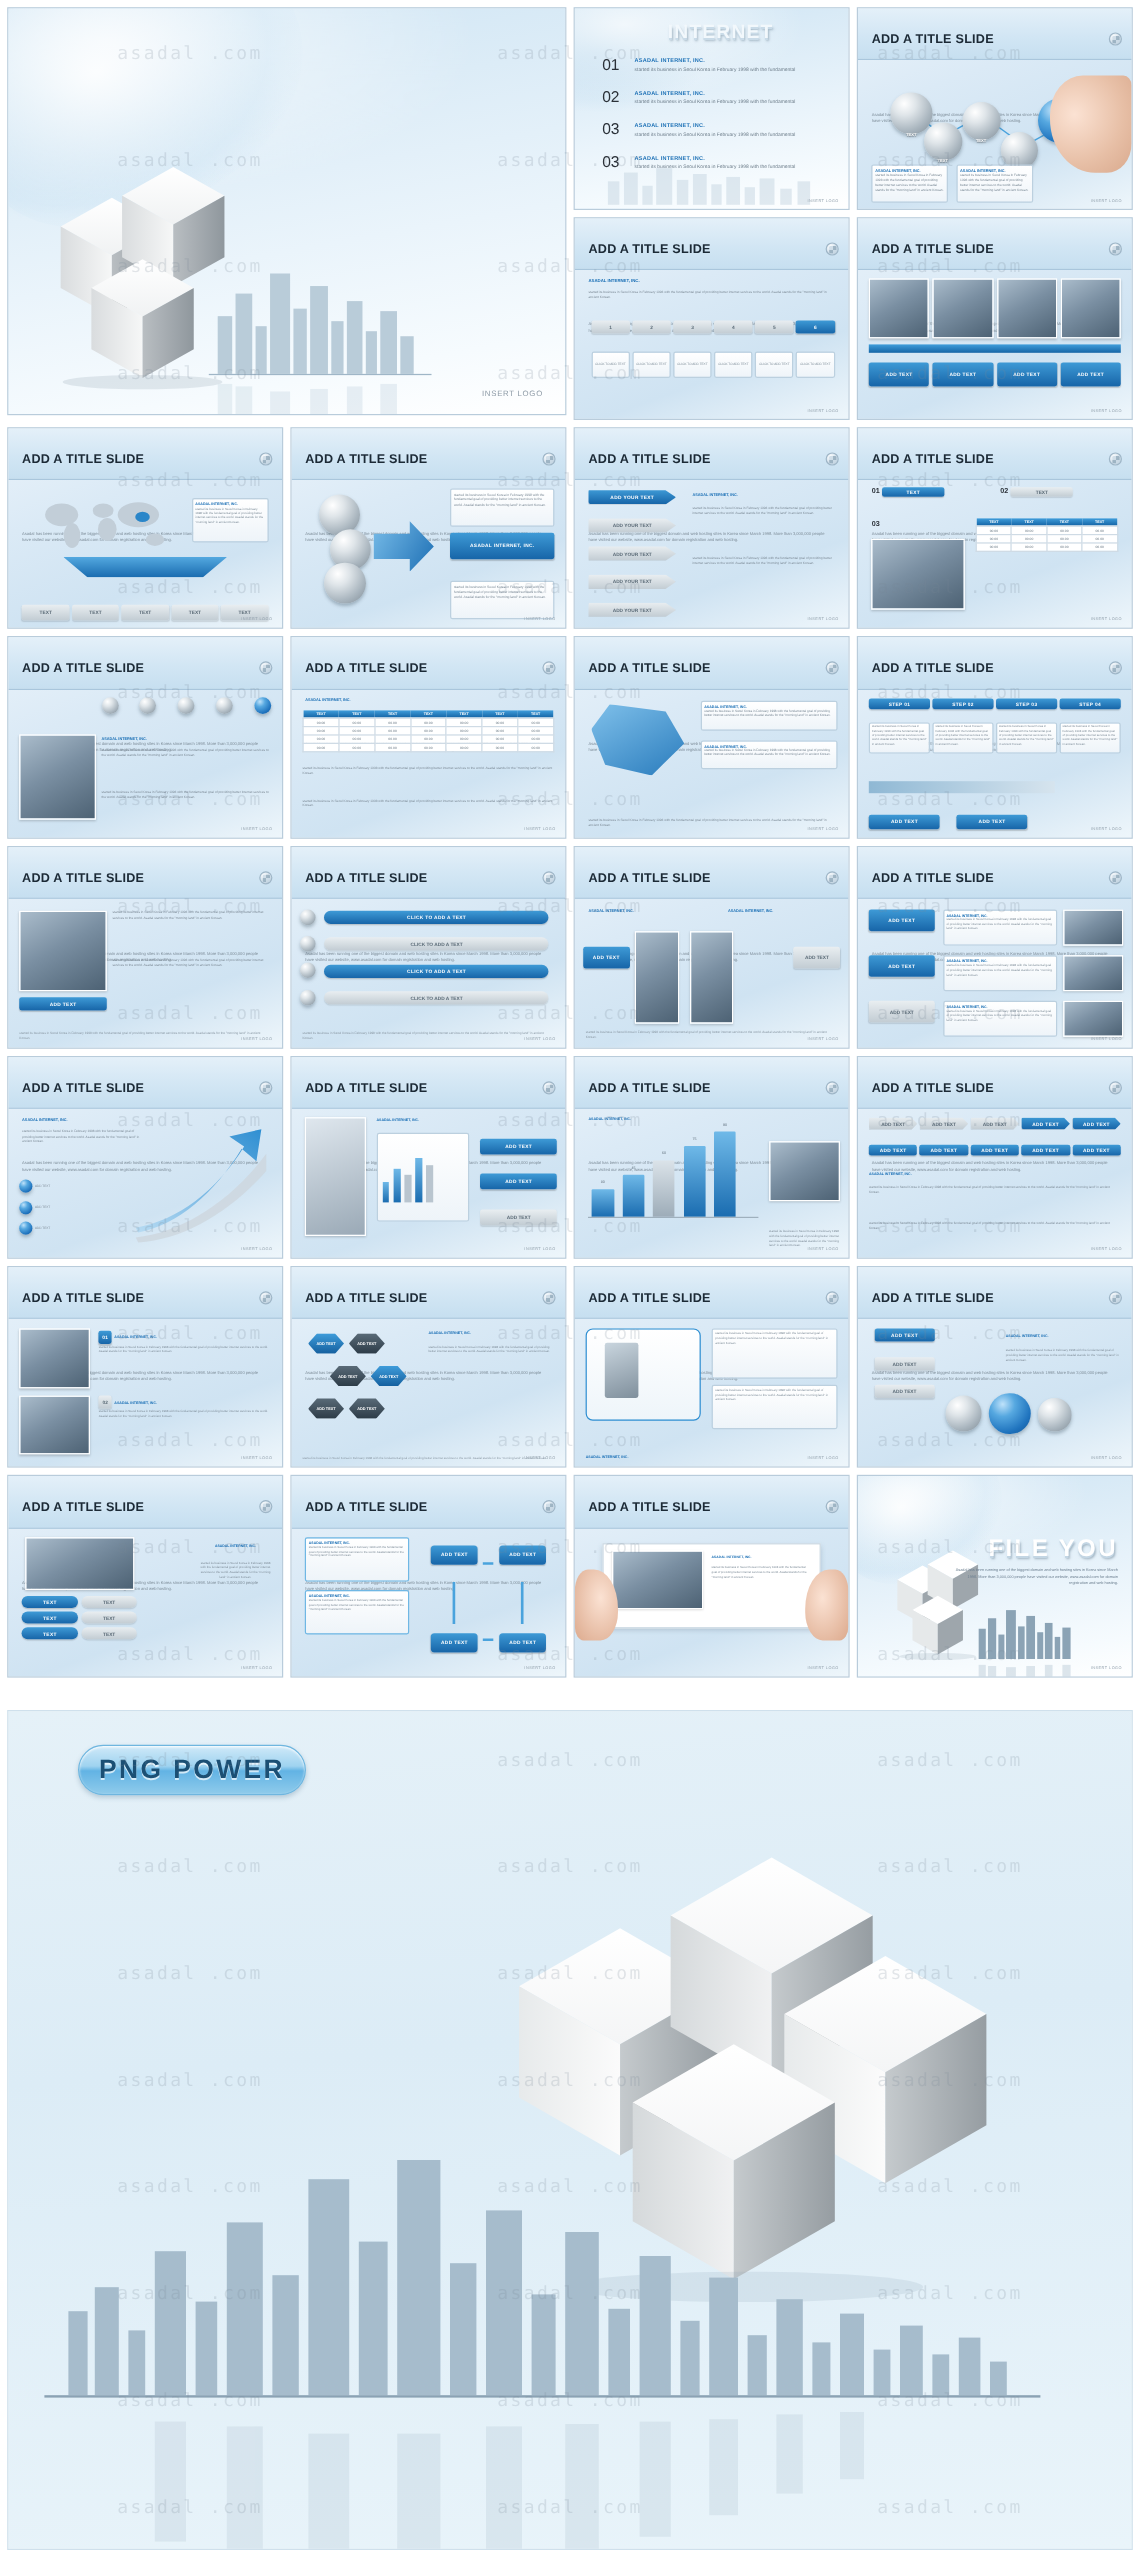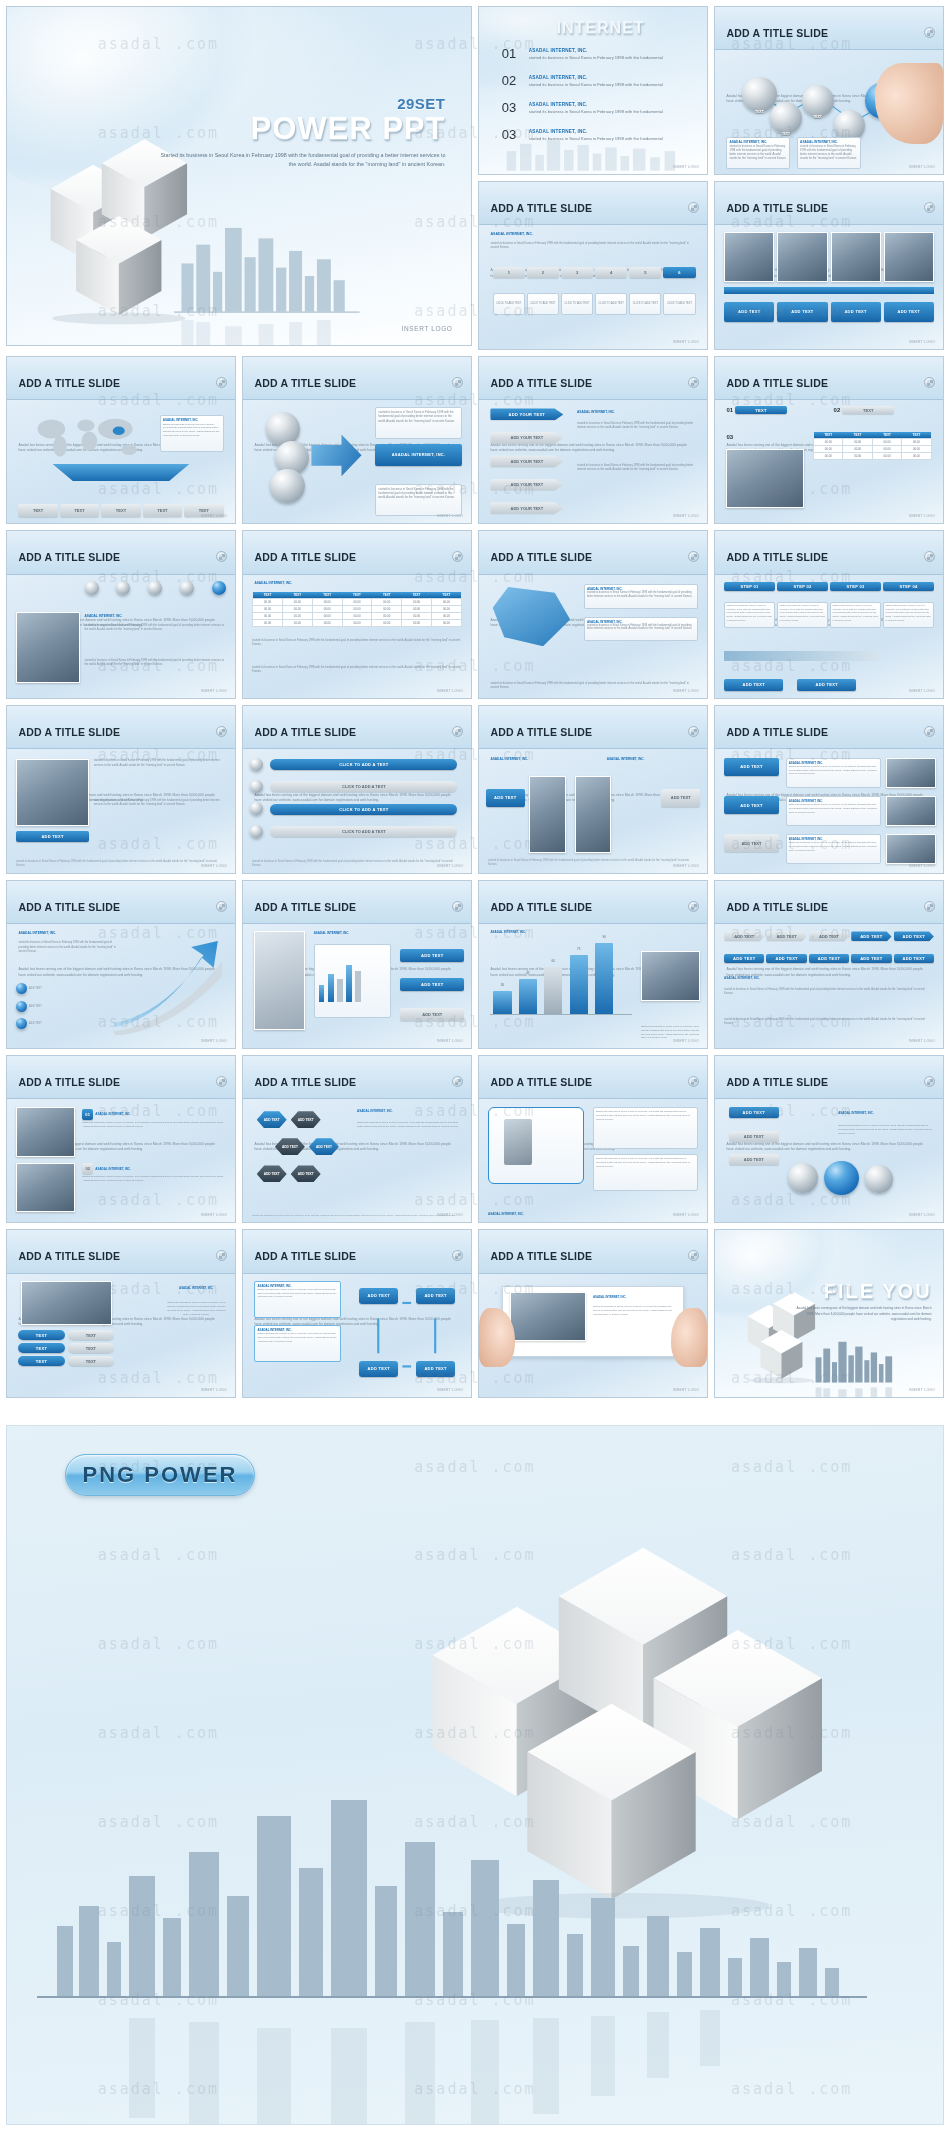--- a/index.html
+++ b/index.html
@@ -274,25 +274,20 @@
                 <rect x="8" y="54" width="13" height="40"></rect>
                 <rect x="24" y="36" width="15" height="56"></rect>
                 <rect x="55" y="20" width="18" height="68"></rect>
                 <rect x="91" y="30" width="16" height="60"></rect>
                 <rect x="124" y="42" width="14" height="50"></rect>
                 <rect x="154" y="50" width="15" height="44"></rect>
               </g>
             </svg>
           </div>
 
-          <div class="hero-title-wrap">
-            <div class="set-label">29SET</div>
-            <div class="power-ppt">POWER PPT</div>
-            <div class="hero-desc">Started its business in Seoul Korea in February 1998 with the fundamental goal of providing a better internet services to the world. Asadal stands for the "morning land" in ancient Korean.</div>
-          </div>
 
           <div class="insert-logo">INSERT LOGO</div>
         </div>
       </div>
     </div>
 
     <div class="cell">
       <div class="slide">
         <div class="inner">
           <div class="hero-bg"></div>

